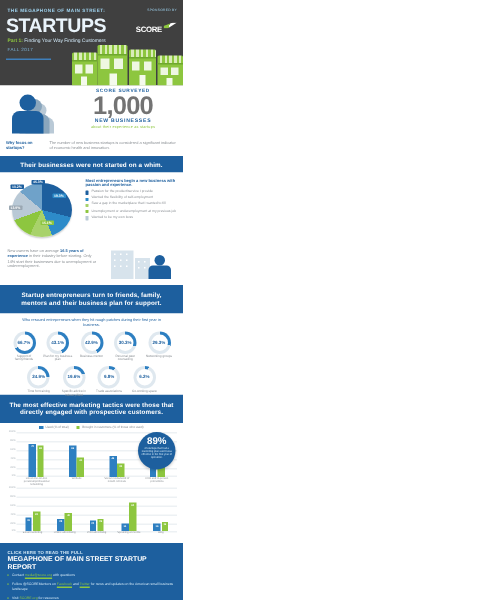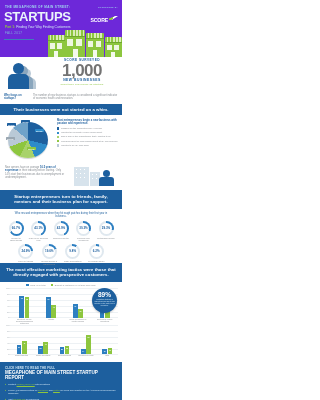--- a/index.html
+++ b/index.html
@@ -1,20 +1,20 @@
 <!DOCTYPE html>
 <html><head>
 <meta charset="utf-8">
 <style>
   html,body{margin:0;padding:0;background:#fff;}
   body{width:122px;height:400px;overflow:hidden;font-family:"Liberation Sans",sans-serif;-webkit-font-smoothing:none;}
   #page{position:relative;width:122px;height:400px;background:#ffffff;}
 
   
-  .header{position:relative;height:57px;background:#6d28d9;overflow:hidden;}
+  .header{position:relative;height:57px;background:#404040;overflow:hidden;}
   .hdr-eyebrow{position:absolute;left:5px;top:5px;font-size:3.1px;letter-spacing:.35px;color:#9fd3ef;font-weight:bold;}
   .hdr-title{position:absolute;left:4px;top:10px;font-size:13px;font-weight:bold;color:#eaf4fb;letter-spacing:-.3px;line-height:13px;}
   .hdr-sub{position:absolute;left:5px;top:25px;font-size:3.3px;color:#cfe6f5;}
   .hdr-sub b{color:#8dc63f;}
   .hdr-date{position:absolute;left:5px;top:31px;font-size:3px;color:#7fb6db;letter-spacing:.3px;}
   .hdr-rule{position:absolute;left:4px;top:39px;width:30px;height:1px;background:#3f7fba;}
   .score-logo{position:absolute;right:4px;top:6px;text-align:right;}
   .score-logo .sl-top{font-size:2.2px;color:#9fd3ef;letter-spacing:.2px;}
   .score-logo .sl-main{font-size:5.2px;font-weight:bold;color:#ffffff;letter-spacing:-.2px;}
   .score-logo .sl-swoosh{display:inline-block;width:9px;height:4px;margin-left:1px;vertical-align:2px;

